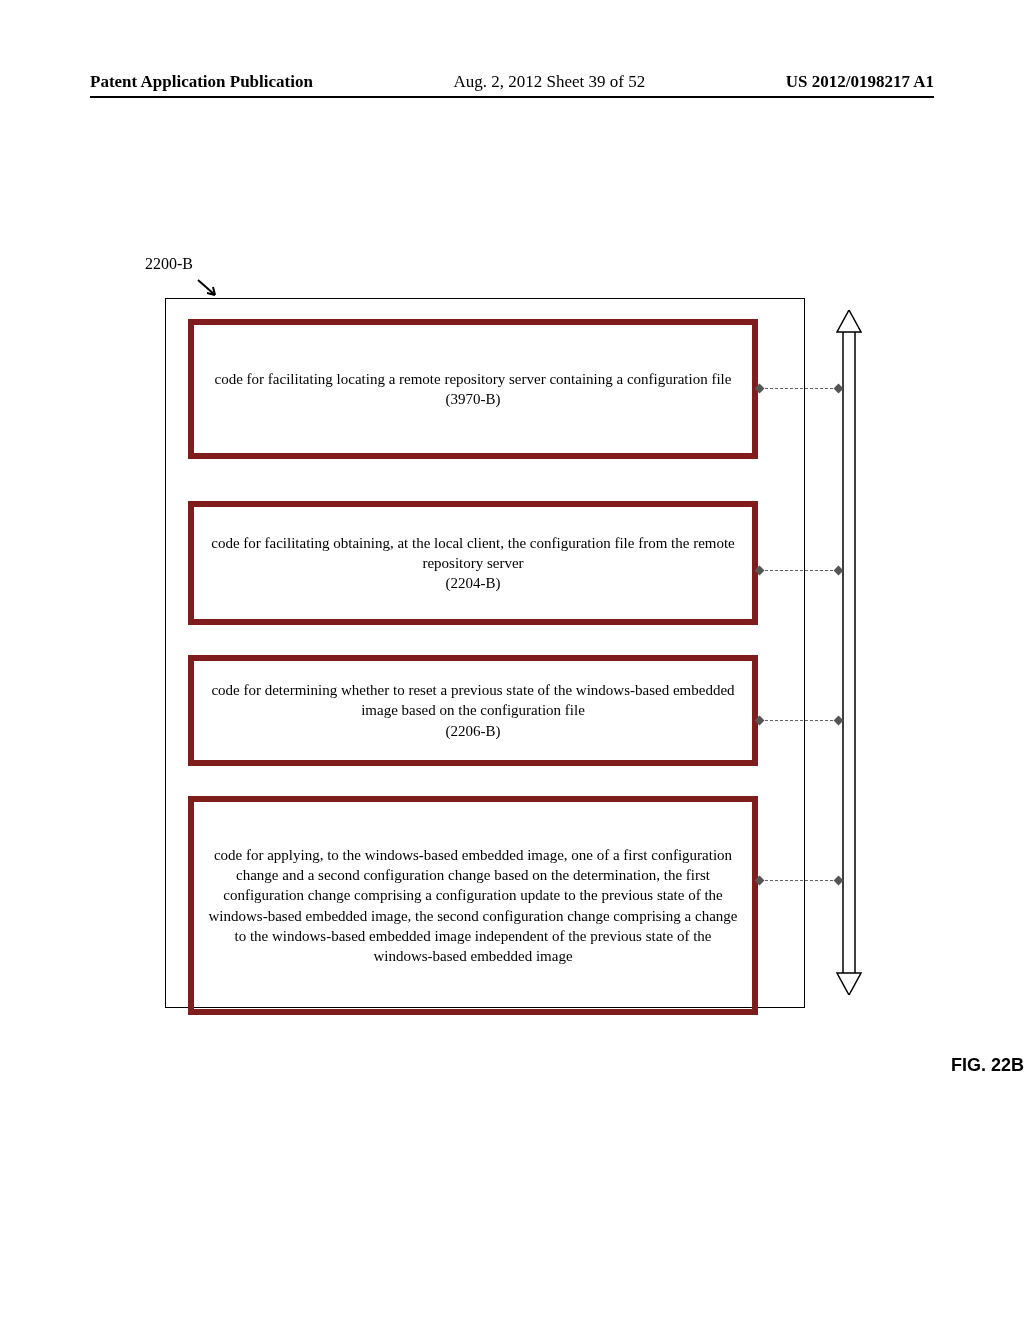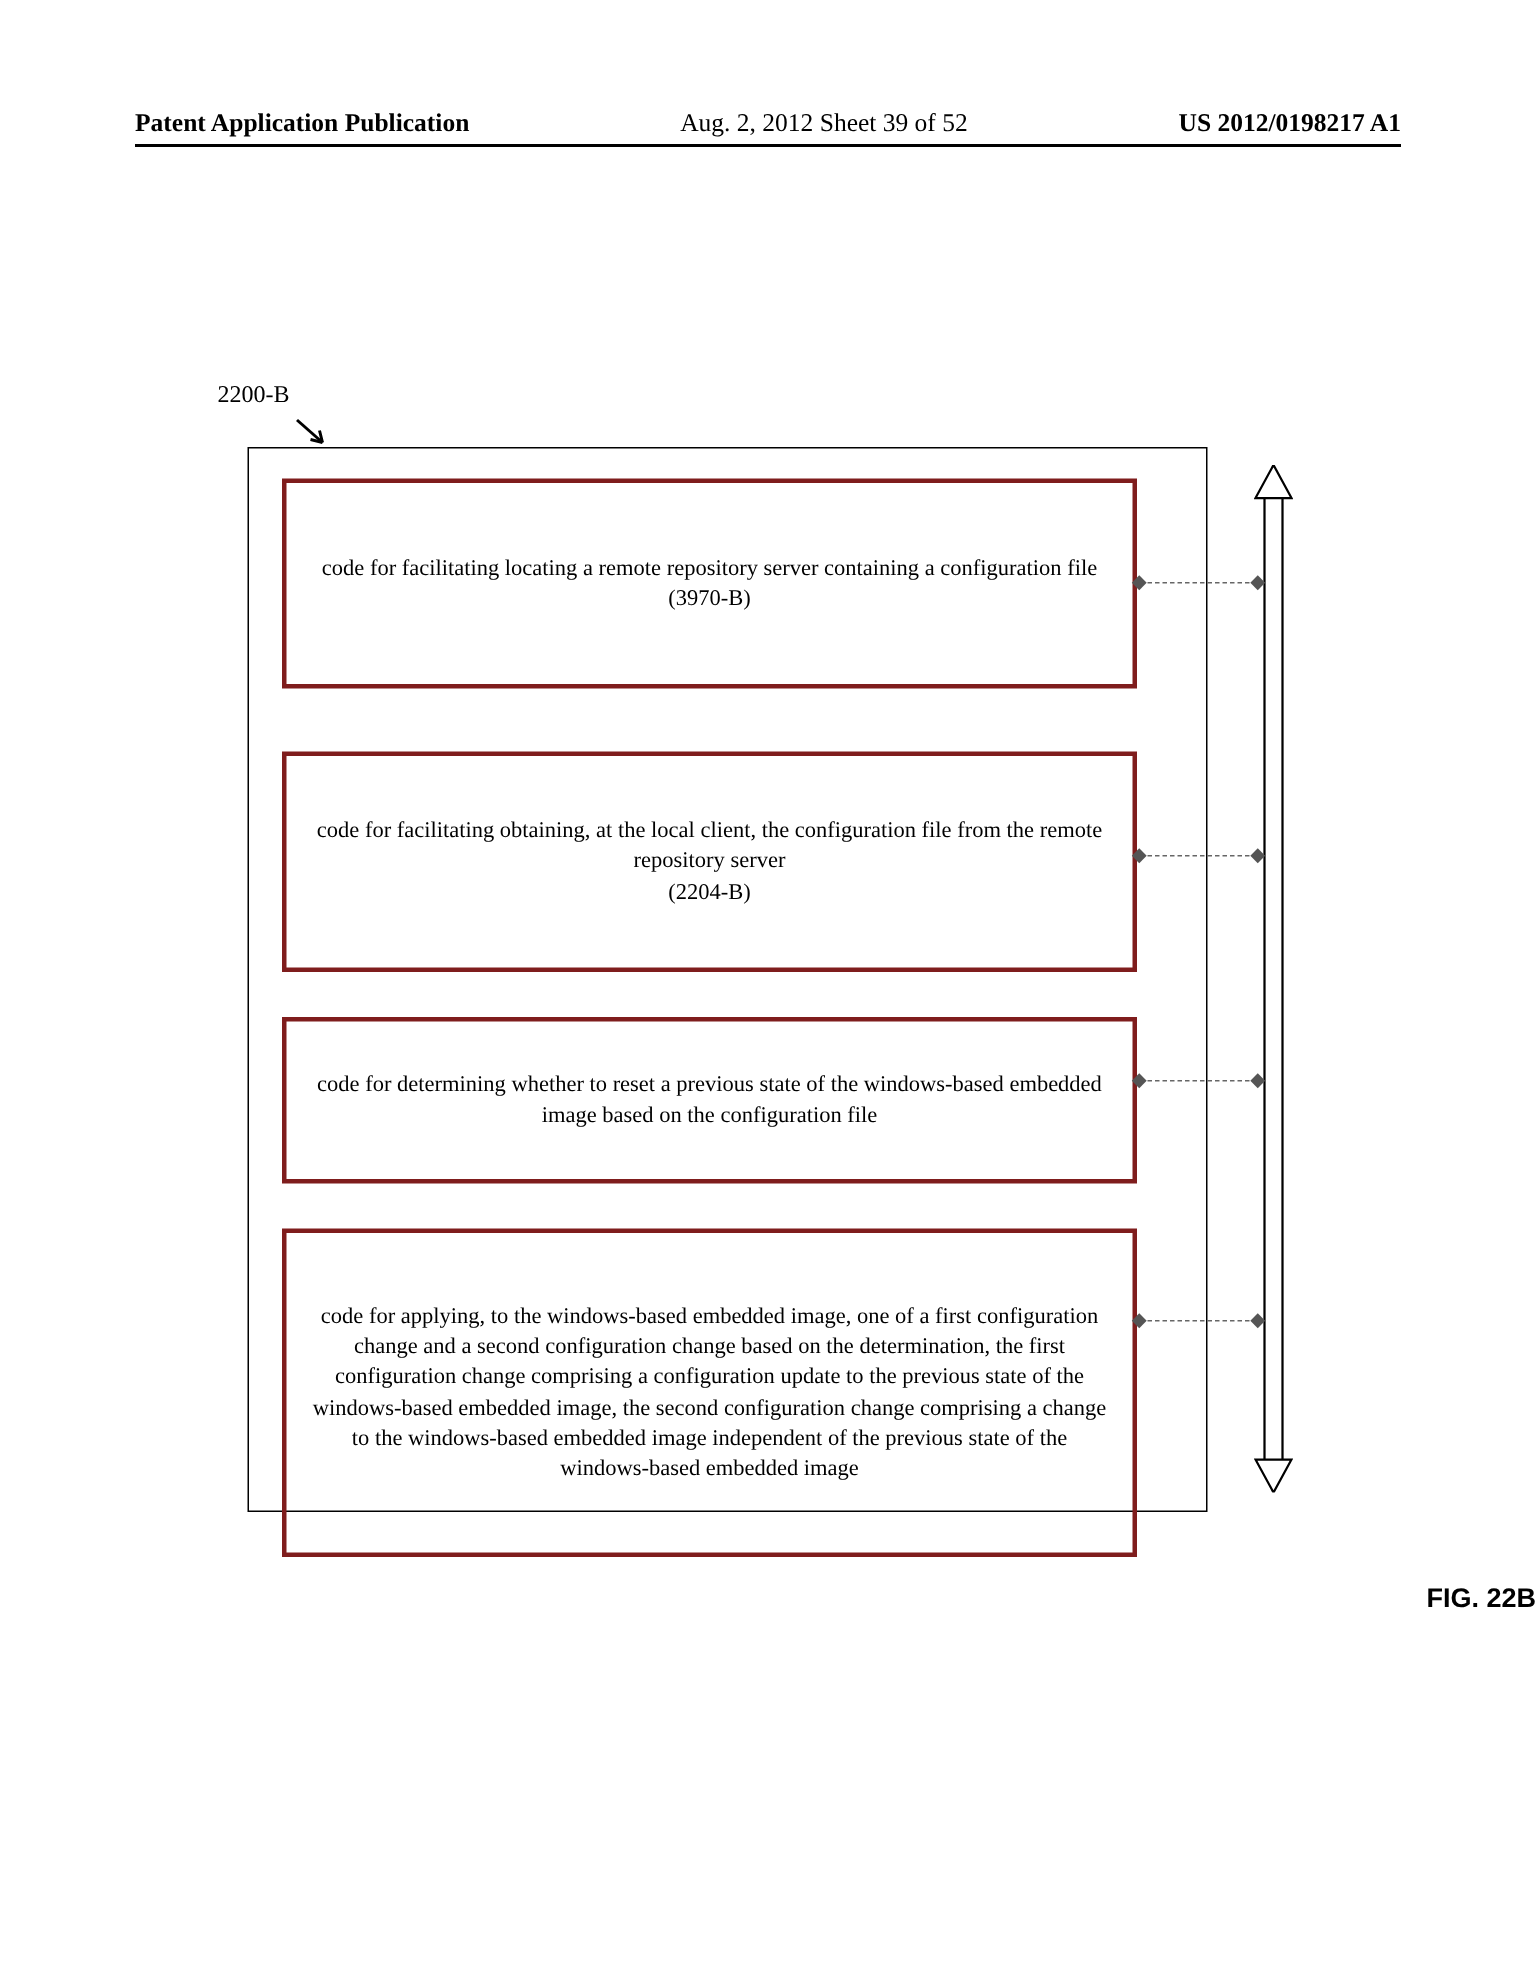--- a/index.html
+++ b/index.html
@@ -44,32 +44,32 @@
   .main-container {
     position: absolute;
     top: 298px;
     left: 165px;
     width: 640px;
     height: 710px;
     border: 1px solid #000;
     padding: 20px 22px 20px 22px;
   }
   .step-box {
-    border: 3px solid #7f1d1d;
+    border: 6px solid #7f1d1d;
     width: 570px;
     text-align: center;
     font-size: 15px;
     line-height: 1.35;
     padding: 8px 14px;
     display: flex;
     flex-direction: column;
     justify-content: center;
   }
   .box-1 { height: 140px; margin-bottom: 42px; }
-  .box-2 { height: 147px; margin-bottom: 30px; }
+  .box-2 { height: 124px; margin-bottom: 30px; }
   .box-3 { height: 111px; margin-bottom: 30px; }
   .box-4 { height: 219px; }
 
   .vert-spine {
     position: absolute;
     top: 310px;
     left: 836px;
     width: 26px;
     height: 685px;
   }
@@ -130,20 +130,21 @@
     <div class="step-box box-1">
       <div>code for facilitating locating a remote repository server containing a configuration file</div>
       <div>(3970-B)</div>
     </div>
     <div class="step-box box-2">
       <div>code for facilitating obtaining, at the local client, the configuration file from the remote repository server</div>
       <div>(2204-B)</div>
     </div>
     <div class="step-box box-3">
       <div>code for determining whether to reset a previous state of the windows-based embedded image based on the configuration file</div>
+      <div>(2206-B)</div>
     </div>
     <div class="step-box box-4">
       <div>code for applying, to the windows-based embedded image, one of a first configuration change and a second configuration change based on the determination, the first configuration change comprising a configuration update to the previous state of the windows-based embedded image, the second configuration change comprising a change to the windows-based embedded image independent of the previous state of the windows-based embedded image</div>
     </div>
   </div>
 
   <div class="vert-spine">
     <svg width="26" height="685" viewBox="0 0 26 685">
       <line x1="7" y1="18" x2="7" y2="667" stroke="#000" stroke-width="1.5"></line>
       <line x1="19" y1="18" x2="19" y2="667" stroke="#000" stroke-width="1.5"></line>

